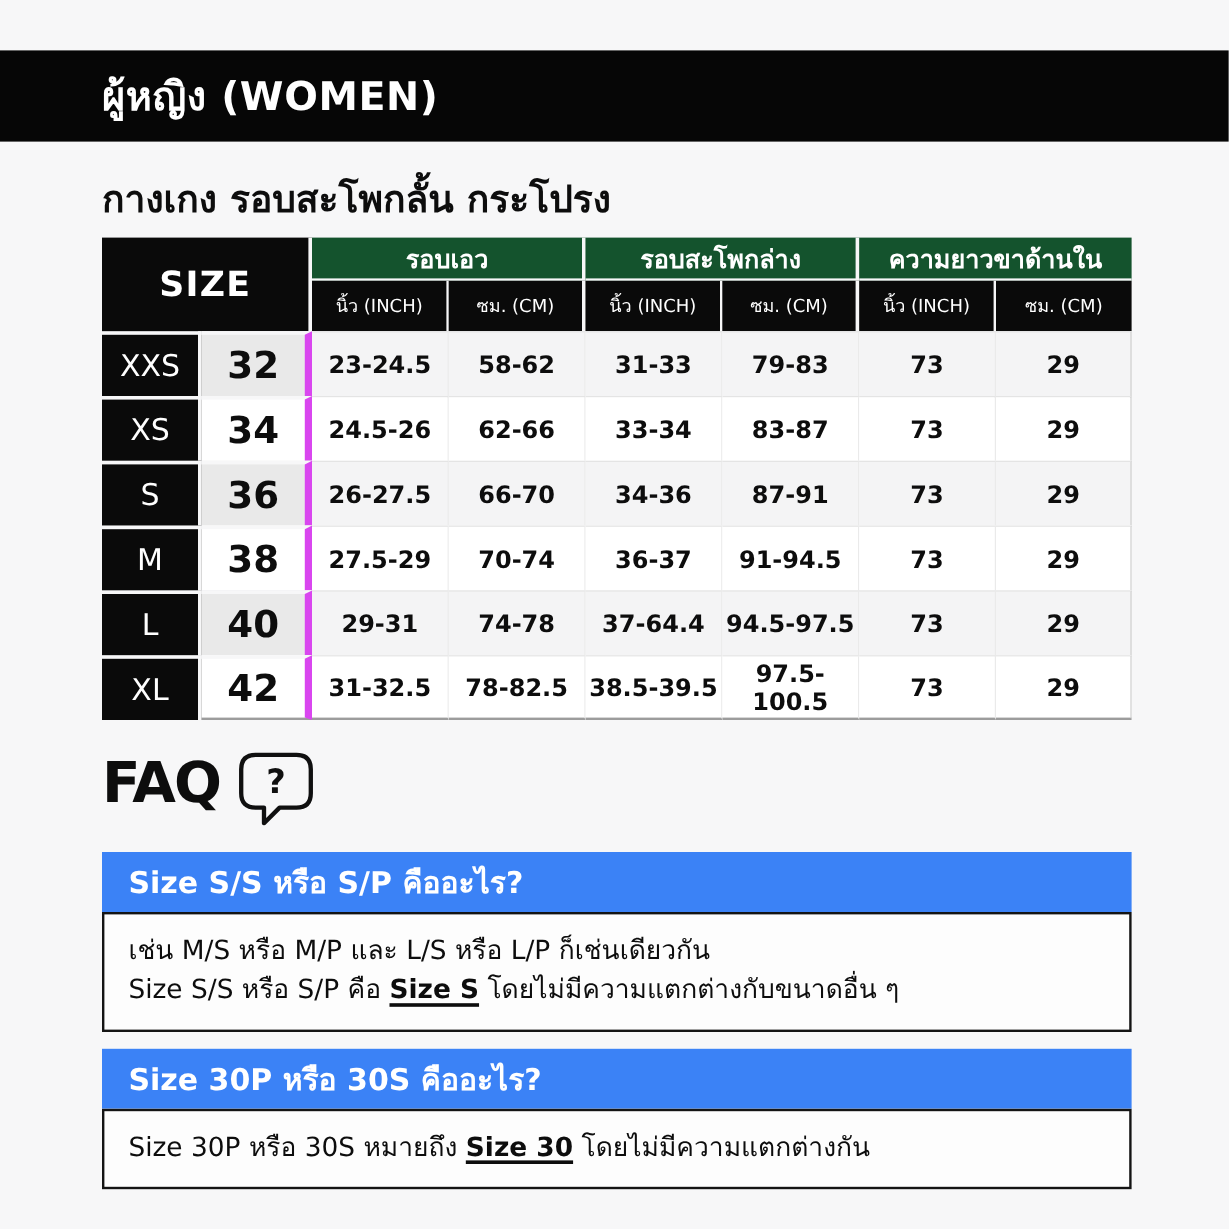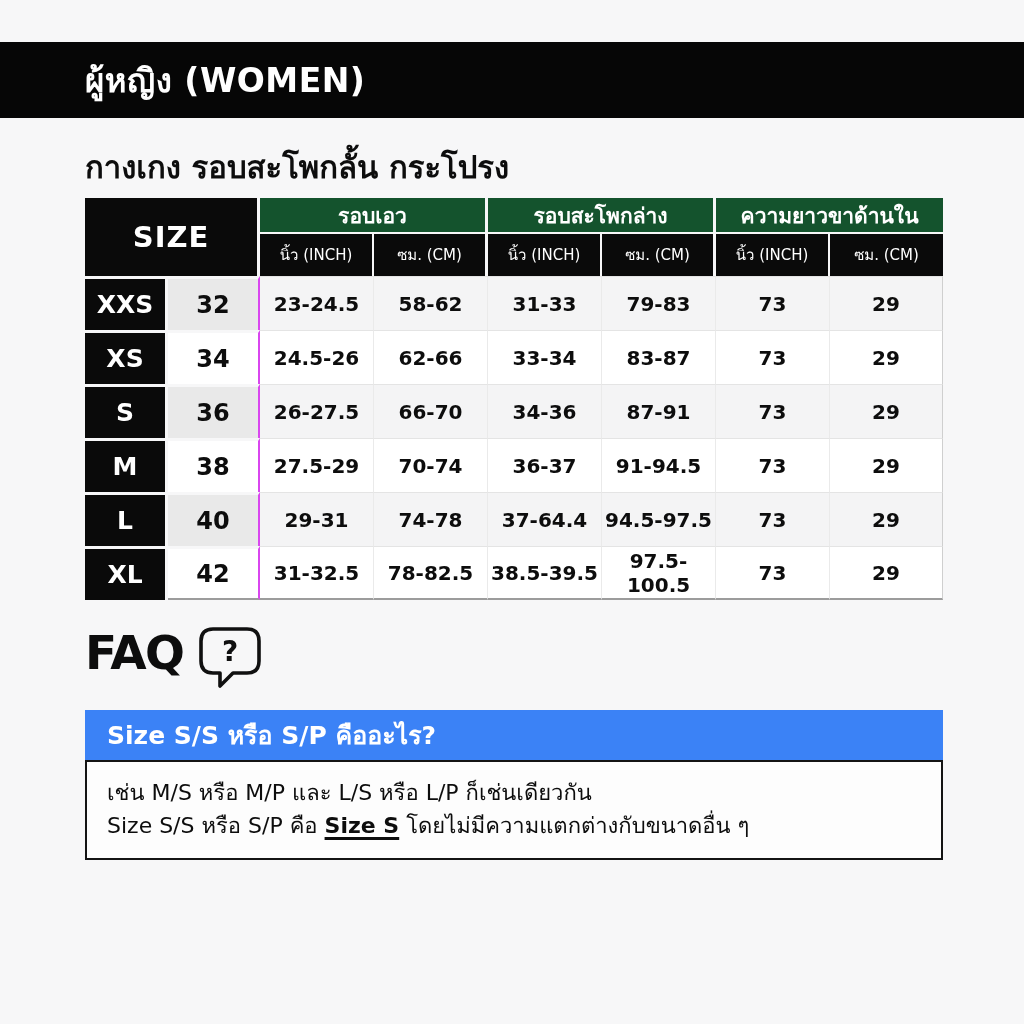--- a/index.html
+++ b/index.html
@@ -69,28 +69,28 @@
     font-size: 15px; font-weight: 400;
     height: 42px;
     border-right: 2px solid #f7f7f8;
   }
   .h-sub.group-end { border-right: 3px solid #f7f7f8; }
   .h-sub.last { border-right: none; }
 
   tr.data-row { height: 54px; }
   td.c-size {
     background: #0a0a0a; color: #fff;
-    font-size: 25px; font-weight: 700;
+    font-size: 25px; font-weight: 400;
     border-top: 3px solid #f7f7f8;
     border-right: 3px solid #f7f7f8;
   }
   td.c-num {
-    font-size: 24px; font-weight: 700;
+    font-size: 31px; font-weight: 700;
     border-top: 3px solid #f7f7f8;
-    border-right: 2px solid #d946ef;
+    border-right: 6px solid #d946ef;
   }
   td.c-val {
     font-size: 20px; font-weight: 700;
     border-top: 1px solid #e4e4e4;
     border-right: 1px solid #eaeaea;
   }
   td.c-val.row-end { border-right: 1px solid #cfcfcf; }
   tr.odd td.c-num { background: #e9e9e9; }
   tr.odd td.c-val { background: #f4f4f5; }
   tr.even td.c-num { background: #ffffff; }
@@ -250,15 +250,21 @@
   </div>
 
   <div id="faq-list">
       <div class="faq-item">
         <div class="faq-question">Size S/S หรือ S/P คืออะไร?</div>
         <div class="faq-answer">
           <div><span>เช่น M/S หรือ M/P และ L/S หรือ L/P ก็เช่นเดียวกัน</span></div>
           <div><span>Size S/S หรือ S/P คือ </span><span class="emph">Size S</span><span> โดยไม่มีความแตกต่างกับขนาดอื่น ๆ</span></div>
         </div>
       </div>
+      <div class="faq-item">
+        <div class="faq-question">Size 30P หรือ 30S คืออะไร?</div>
+        <div class="faq-answer">
+          <div><span>Size 30P หรือ 30S หมายถึง </span><span class="emph">Size 30</span><span> โดยไม่มีความแตกต่างกัน</span></div>
+        </div>
+      </div>
     </div>
 
 </div>
 
 </body></html>

